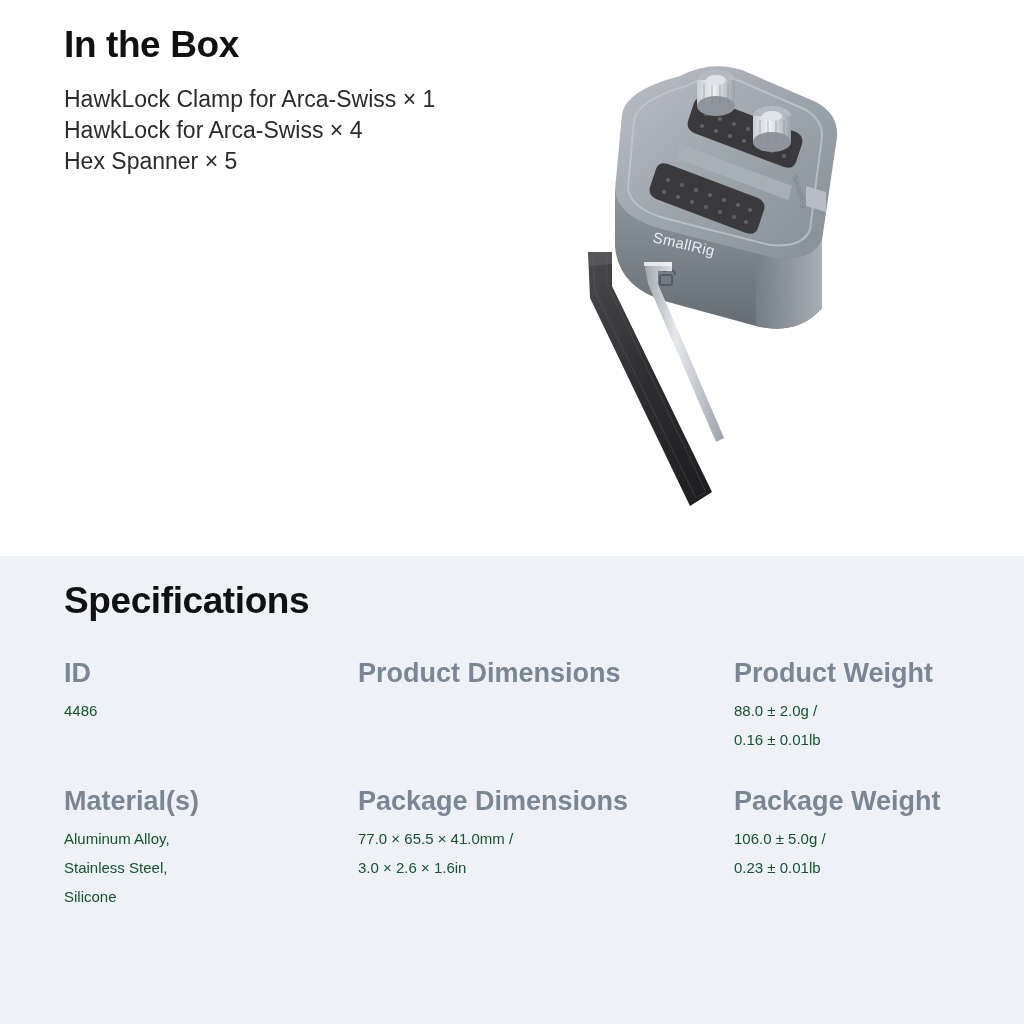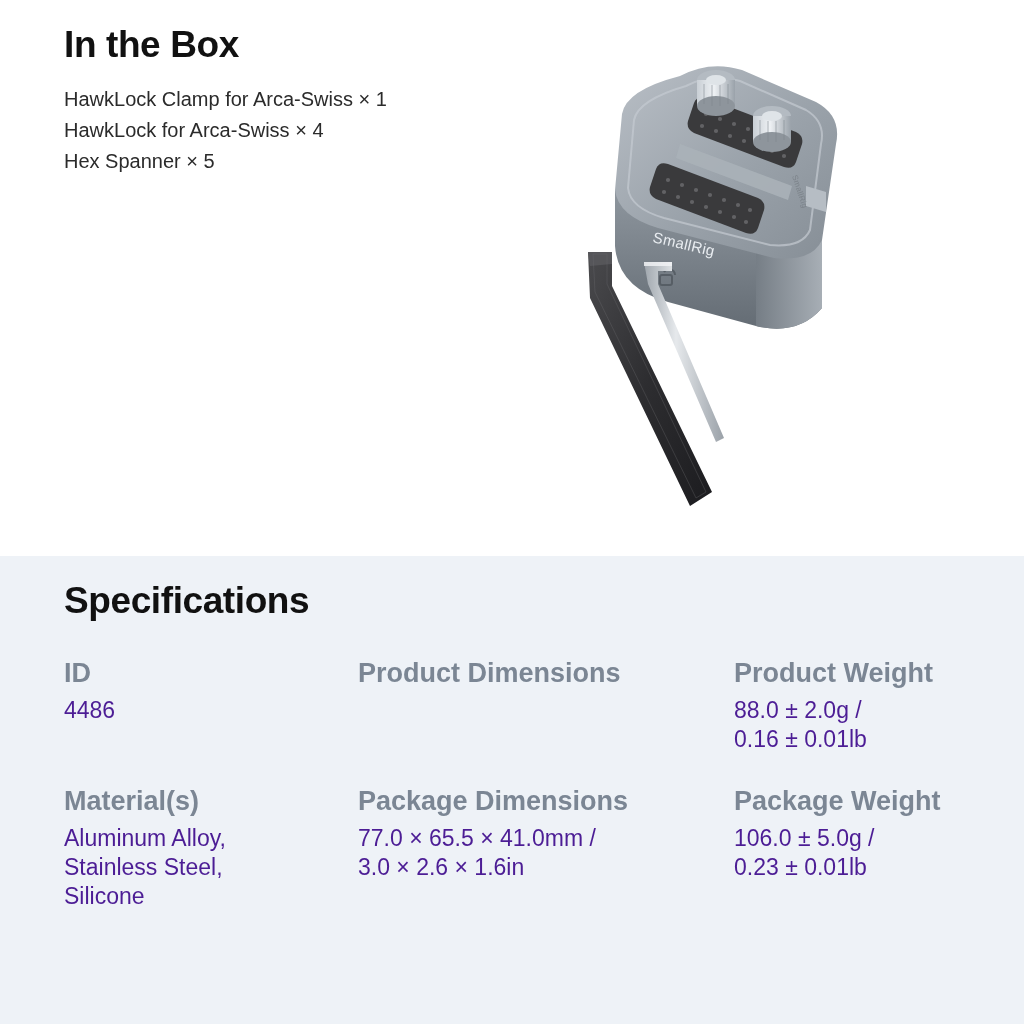--- a/index.html
+++ b/index.html
@@ -37,21 +37,21 @@
   }
   .box-list {
     position: absolute;
     left: 64px;
     top: 84px;
     list-style: none;
     margin: 0;
     padding: 0;
   }
   .box-list li {
-    font-size: 20px;
+    font-size: 23px;
     line-height: 31px;
     color: #2b2b2b;
     white-space: nowrap;
   }
 
   
   .product-art {
     position: absolute;
     left: 560px;
     top: 40px;
@@ -93,22 +93,22 @@
     padding-right: 10px;
   }
   .spec-label {
     font-size: 27px;
     font-weight: bold;
     color: #7b8694;
     margin-bottom: 10px;
     line-height: 26px;
   }
   .spec-value {
-    font-size: 23px;
-    color: #4c1d95;
+    font-size: 15px;
+    color: #14532d;
     line-height: 29px;
   }
 </style>
 </head>
 <body>
 
 <section class="box-section">
 
   <h1 class="box-title">In the Box</h1>
 

